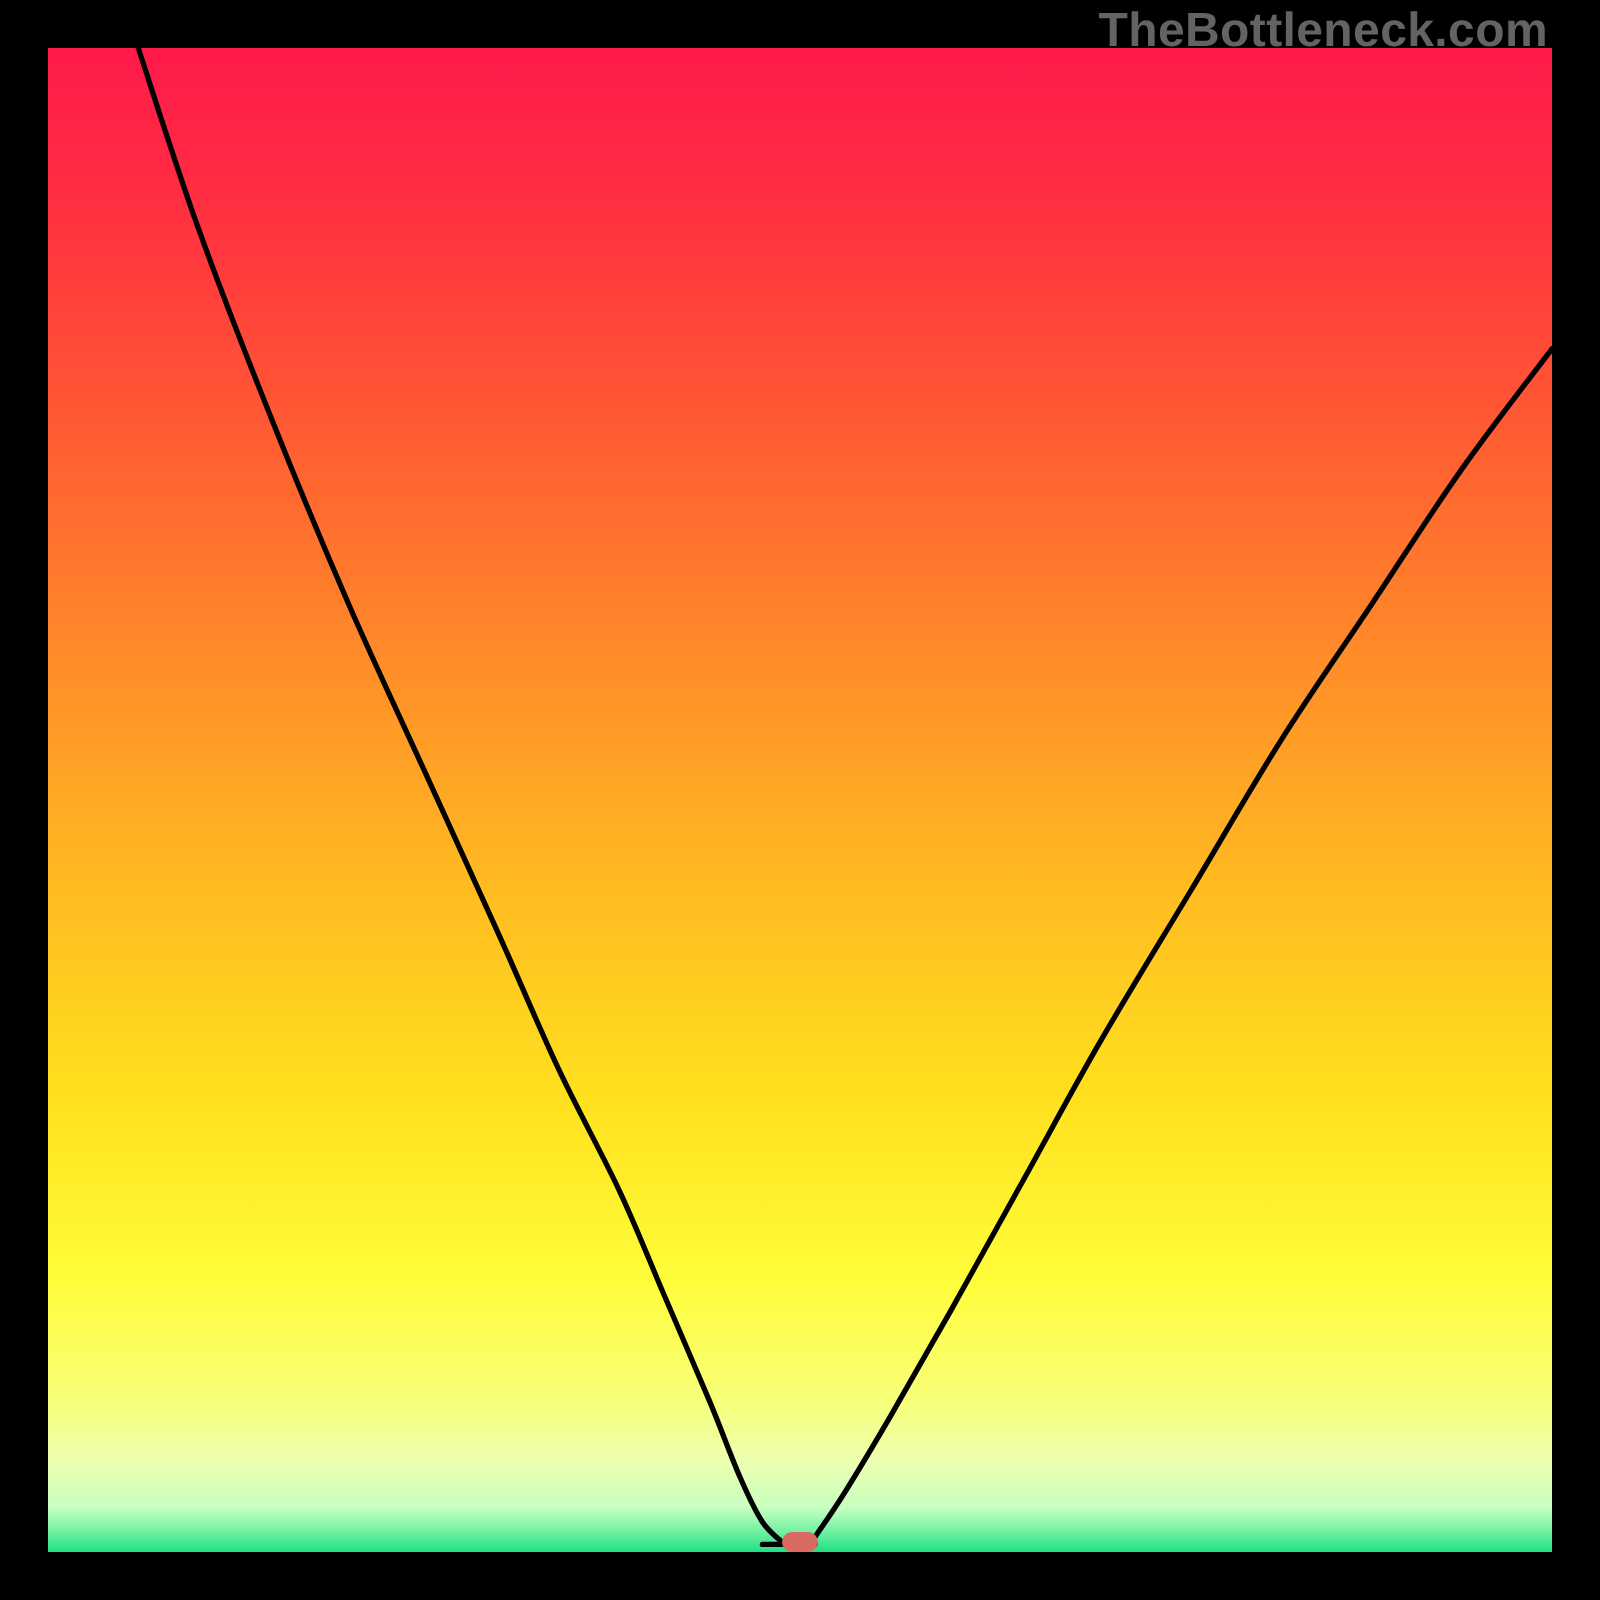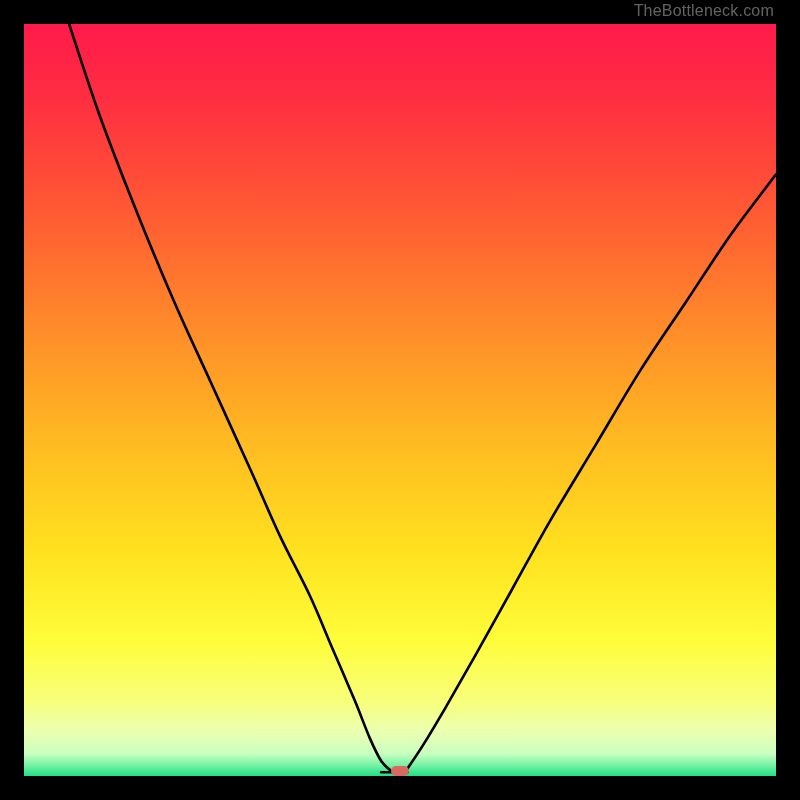--- a/index.html
+++ b/index.html
@@ -35,22 +35,22 @@
     position: absolute;
     inset: 0;
     width: 100%;
     height: 100%;
   }
   .watermark {
     position: absolute;
     top: 2px;
     right: 26px;
     color: #636363;
-    font-size: 16px;
-    font-weight: 400;
+    font-size: 24px;
+    font-weight: 700;
     letter-spacing: 0.2px;
     user-select: none;
   }
   .marker {
     position: absolute;
     width: 18px;
     height: 10px;
     border-radius: 5px;
     transform: translate(-50%, -50%);
   }

